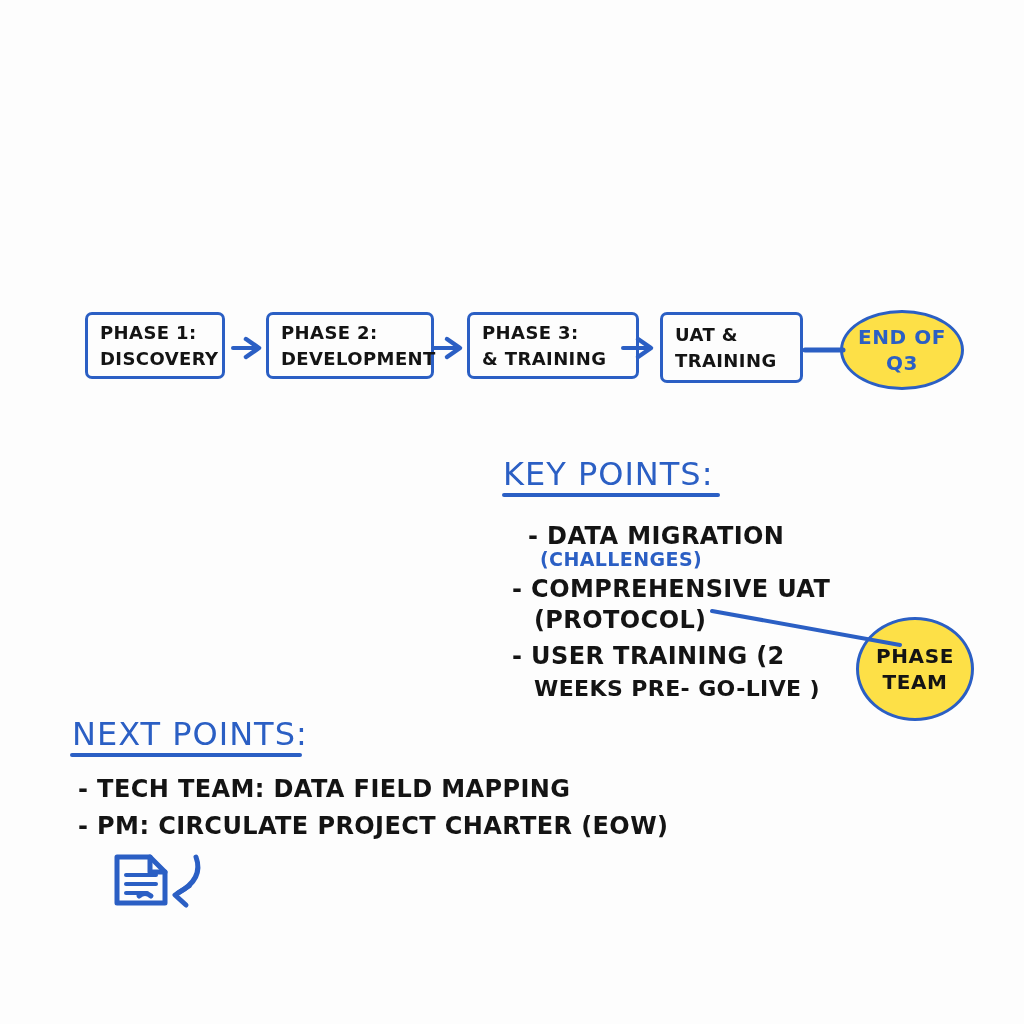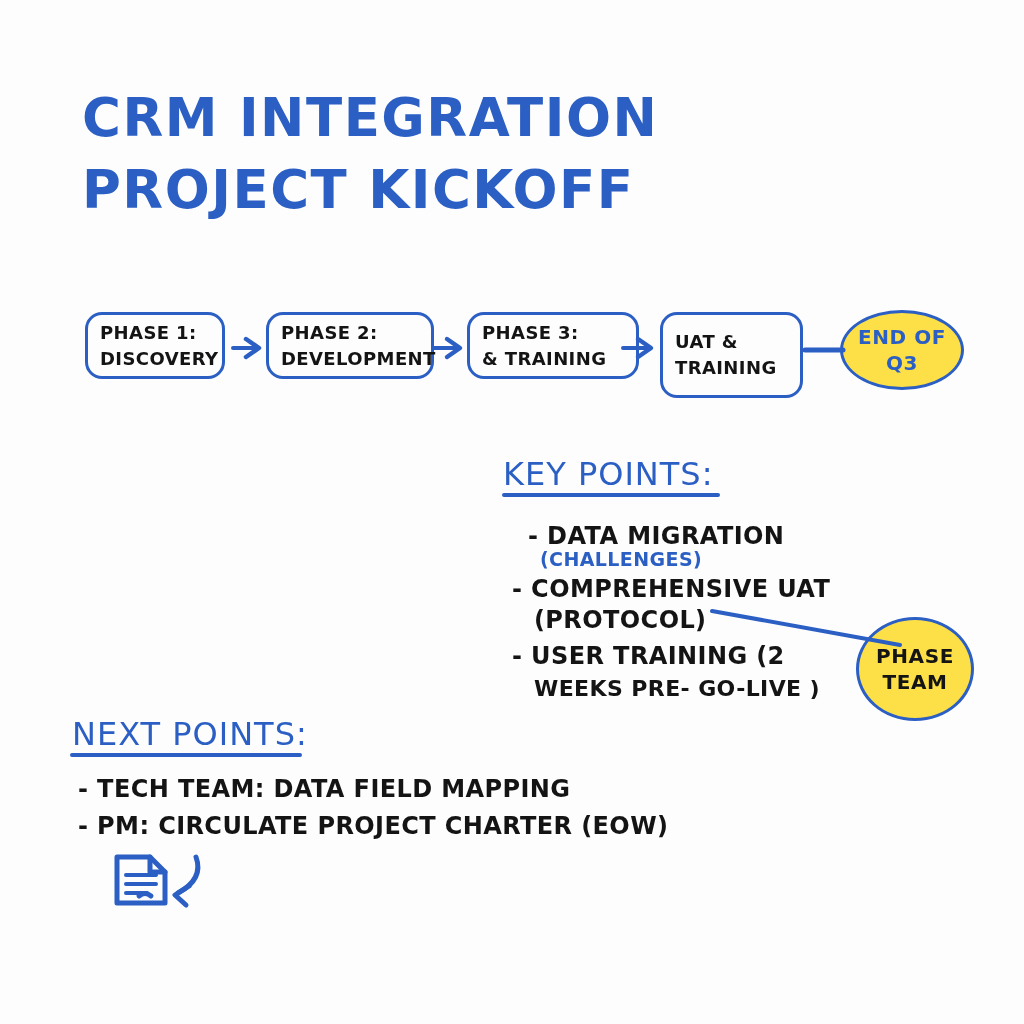--- a/index.html
+++ b/index.html
@@ -30,21 +30,21 @@
     font-size: 53px;
     letter-spacing: 1.5px;
     line-height: 72px;
     white-space: nowrap;
   }
 
   
   .flow-box {
     position: absolute;
     border: 3.5px solid #2b5fc4;
-    border-radius: 17px;
+    border-radius: 7px;
     background: #fdfdfd;
     box-sizing: border-box;
     display: flex;
     flex-direction: column;
     justify-content: center;
     padding-left: 12px;
   }
   .flow-box .bl {
     color: #141414;
     font-family: "DejaVu Sans", sans-serif;
@@ -123,41 +123,37 @@
     width: 1024px;
     height: 1024px;
     pointer-events: none;
   }
 </style>
 </head>
 <body>
 
 <div id="canvas">
 
-  <div id="title">
-    <div class="title-line">CRM INTEGRATION</div>
-    <div class="title-line">PROJECT KICKOFF</div>
-  </div>
 
   <div class="flow-box" id="box-0" style="left:85px; top:312px; width:140px; height:67px;">
     <div class="bl">PHASE 1:</div>
     <div class="bl">DISCOVERY</div>
   </div>
 
   <div class="flow-box" id="box-1" style="left:266px; top:312px; width:168px; height:67px;">
     <div class="bl">PHASE 2:</div>
     <div class="bl">DEVELOPMENT</div>
   </div>
 
   <div class="flow-box" id="box-2" style="left:467px; top:312px; width:172px; height:67px;">
     <div class="bl">PHASE 3:</div>
     <div class="bl">&amp; TRAINING</div>
   </div>
 
-  <div class="flow-box" id="box-3" style="left:660px; top:312px; width:143px; height:86px;">
+  <div class="flow-box" id="box-3" style="left:660px; top:312px; width:143px; height:71px;">
     <div class="bl">UAT &amp;</div>
     <div class="bl">TRAINING</div>
   </div>
 
   <div class="ellipse" id="end-q3-ellipse" style="left:840px; top:310px; width:124px; height:80px;">
     <div class="el">END OF</div>
     <div class="el">Q3</div>
   </div>
 
   <div class="section-head" style="left:503px; top:455px;">KEY POINTS:</div>

